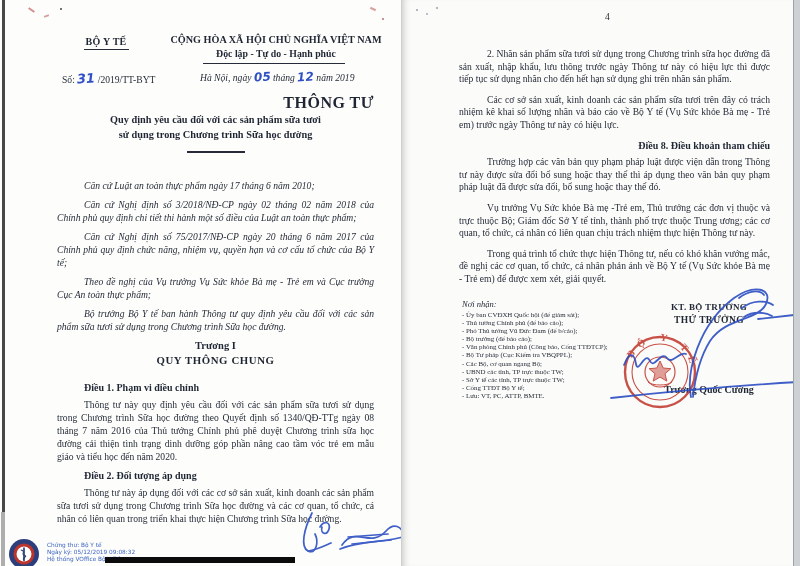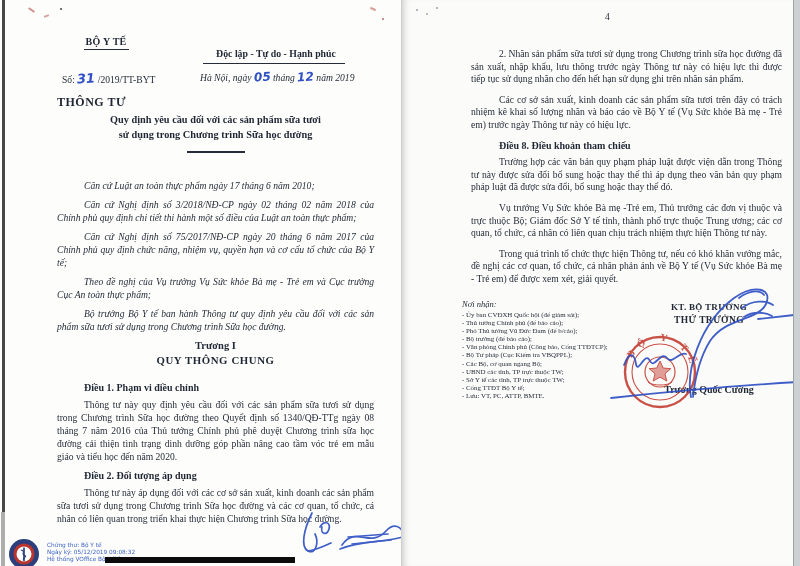--- a/index.html
+++ b/index.html
@@ -21,36 +21,36 @@
   .motto2{left:162px;top:48px;width:228px;text-align:center;font-weight:bold;font-size:9.8px;}
   .u2{left:203px;top:62.5px;width:142px;height:1.3px;background:#252b38;}
   .so-line{left:62px;top:71px;font-size:9.6px;}
   .date-line{left:200px;top:70px;font-size:9.6px;font-style:italic;}
   .hand{font-family:"DejaVu Sans",sans-serif;font-style:italic;font-weight:bold;color:#2f4fc5;
         display:inline-block;transform:rotate(-4deg);}
   .hand-big{font-size:13px;}
   .hand-date{font-size:12px;}
   
   .flow1{left:57px;top:96px;width:317px;font-size:9.6px;line-height:13px;text-align:justify;}
-  .doc-type{text-align:left;font-weight:bold;font-size:12px;letter-spacing:.5px;margin-bottom:3px;}
+  .doc-type{text-align:right;font-weight:bold;font-size:16px;letter-spacing:.5px;margin-bottom:3px;}
   .doc-title{text-align:center;font-weight:bold;font-size:10.3px;line-height:15px;}
   .title-rule{width:58px;height:1.5px;background:#252b38;margin:9px auto 26px auto;}
   .flow1 p{margin:0 0 6px 0;text-indent:27px;}
   .flow1 p.it{font-style:italic;}
   .chapter{text-align:center;font-weight:bold;font-size:10.5px;margin-top:6px;text-indent:0;}
   .chapter-title{text-align:center;font-weight:bold;font-size:10.8px;letter-spacing:.6px;margin:2px 0 14px 0;text-indent:0;}
   .art-head{font-weight:bold;font-size:10px;text-indent:27px;margin:6px 0 4px 0;text-align:left;}
   
   .voffice-text{left:47px;top:542px;font-family:"DejaVu Sans",sans-serif;font-size:5.8px;line-height:6.8px;color:#3f66c4;}
   .black-bar{left:105px;top:557px;width:190px;height:6px;background:#0b0b0b;}
   
   .pagenum{left:203px;top:12px;font-size:9.5px;}
-  .flow2{left:57px;top:48px;width:311px;font-size:9.6px;line-height:12.6px;text-align:justify;margin-left:12px;}
+  .flow2{left:57px;top:48px;width:311px;font-size:9.6px;line-height:12.6px;text-align:justify;}
   .flow2 p{margin:0 0 8px 0;text-indent:28px;}
-  .art-head2{font-weight:bold;font-size:10px;text-indent:28px;margin:3px 0 4px 0;text-align:left;}
+  .art-head2{font-weight:bold;font-size:10px;text-indent:28px;margin:3px 0 4px 0;text-align:right;}
   .noinhan{left:60px;top:299px;width:215px;}
   .nn-label{font-weight:normal;font-style:italic;font-size:8.5px;margin-bottom:2px;}
   .nn-item{font-family:"Liberation Serif","DejaVu Serif",serif;font-size:6.9px;line-height:8.1px;color:#262d3a;}
   .sig-kt{left:247px;top:302px;width:120px;text-align:center;font-weight:bold;font-size:9px;letter-spacing:.3px;}
   .sig-role{left:247px;top:315px;width:120px;text-align:center;font-weight:bold;font-size:9.5px;letter-spacing:.4px;}
   .sig-name{left:242px;top:384px;width:130px;text-align:center;font-weight:bold;font-size:10px;}
   
   .spk{position:absolute;border-radius:50%;}
   svg{display:block;}
 </style>
@@ -64,20 +64,21 @@
     <div class="abs edge-dark2"></div>
 
     <div class="abs" style="left:28px;top:9px;width:7px;height:2px;background:#c05050;opacity:.65;transform:rotate(35deg);"></div>
     <div class="abs" style="left:44px;top:15px;width:5px;height:2px;background:#b25555;opacity:.55;transform:rotate(-20deg);"></div>
     <div class="abs spk" style="left:60px;top:8px;width:2px;height:2px;background:#444;"></div>
     <div class="abs" style="left:370px;top:8px;width:6px;height:2px;background:#c2625f;opacity:.6;transform:rotate(25deg);"></div>
     <div class="abs spk" style="left:382px;top:18px;width:2px;height:2px;background:#b07070;"></div>
 
     <div class="abs hdr-ministry">BỘ Y TẾ</div>
     <div class="abs u1"></div>
+    <div class="abs motto1">CỘNG HÒA XÃ HỘI CHỦ NGHĨA VIỆT NAM</div>
     <div class="abs motto2">Độc lập - Tự do - Hạnh phúc</div>
     <div class="abs u2"></div>
 
     <div class="abs so-line">
       <span>Số:</span>
       <span class="hand hand-big">31</span>
       <span>/2019/TT-BYT</span>
     </div>
 
     <div class="abs date-line">

